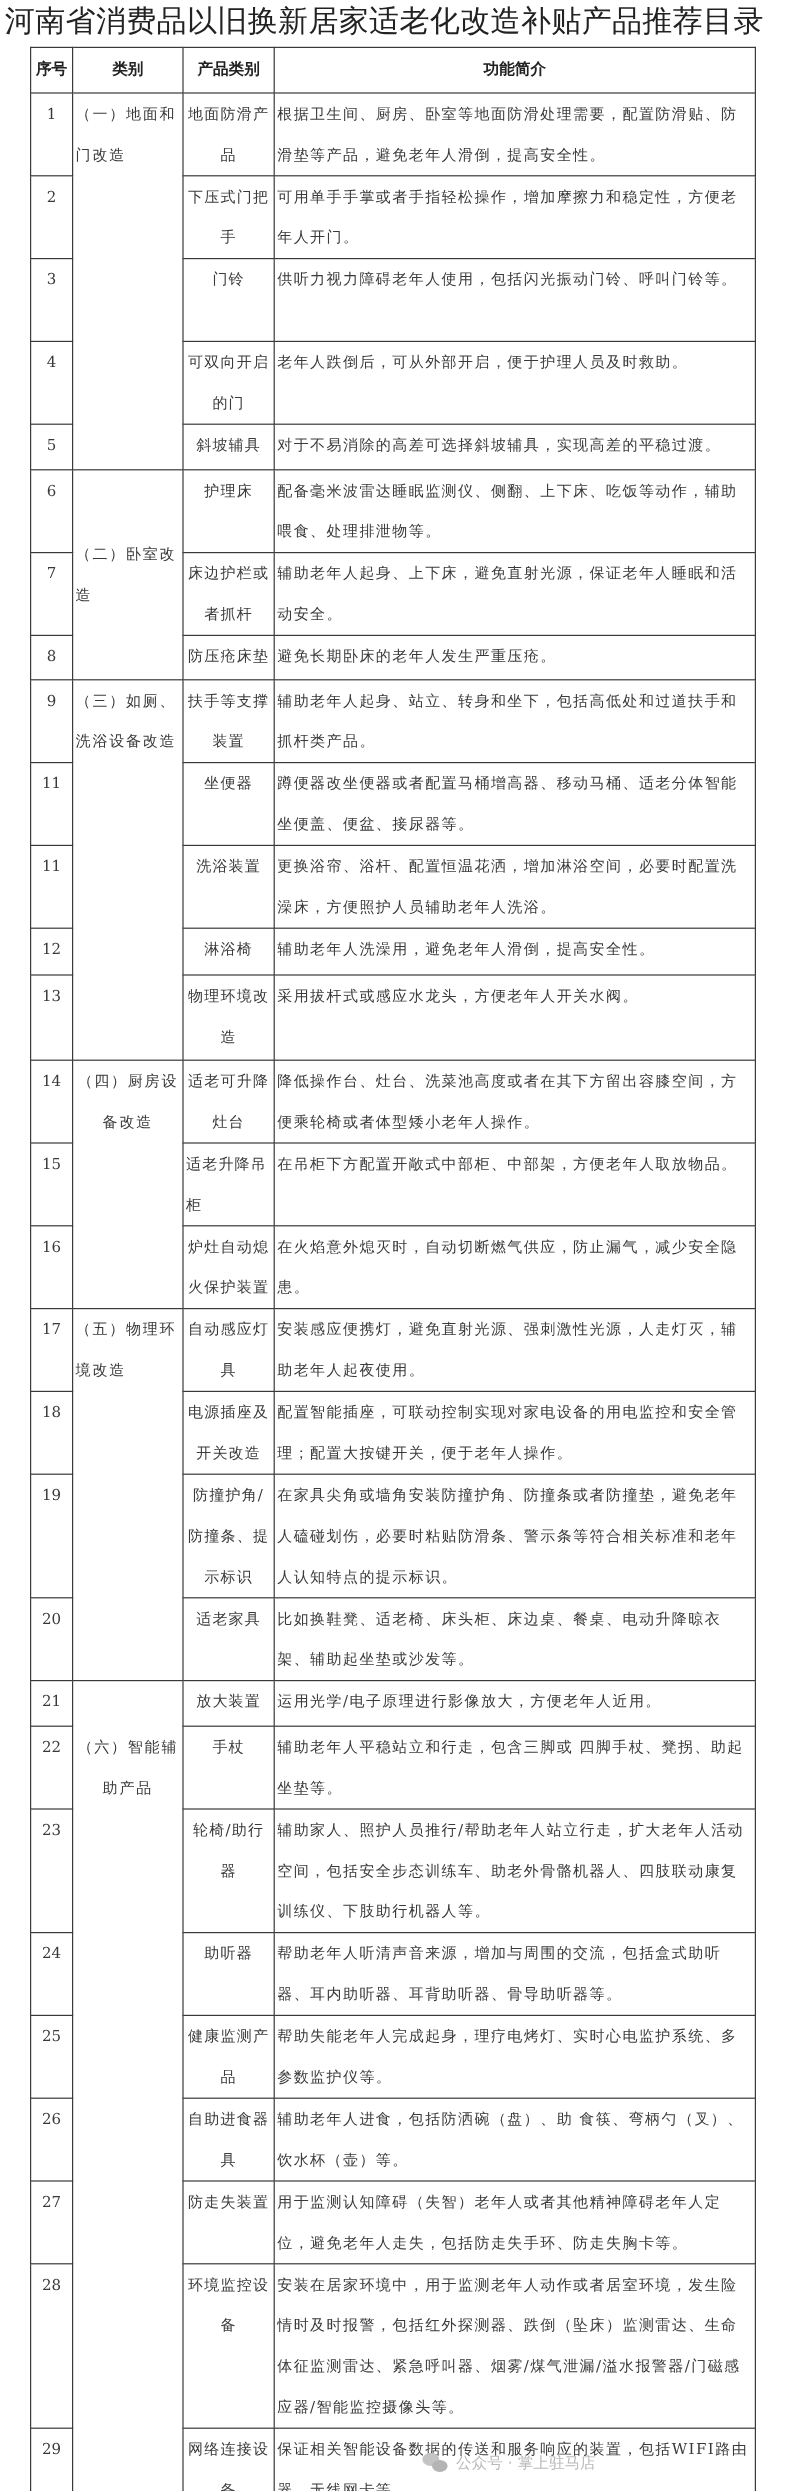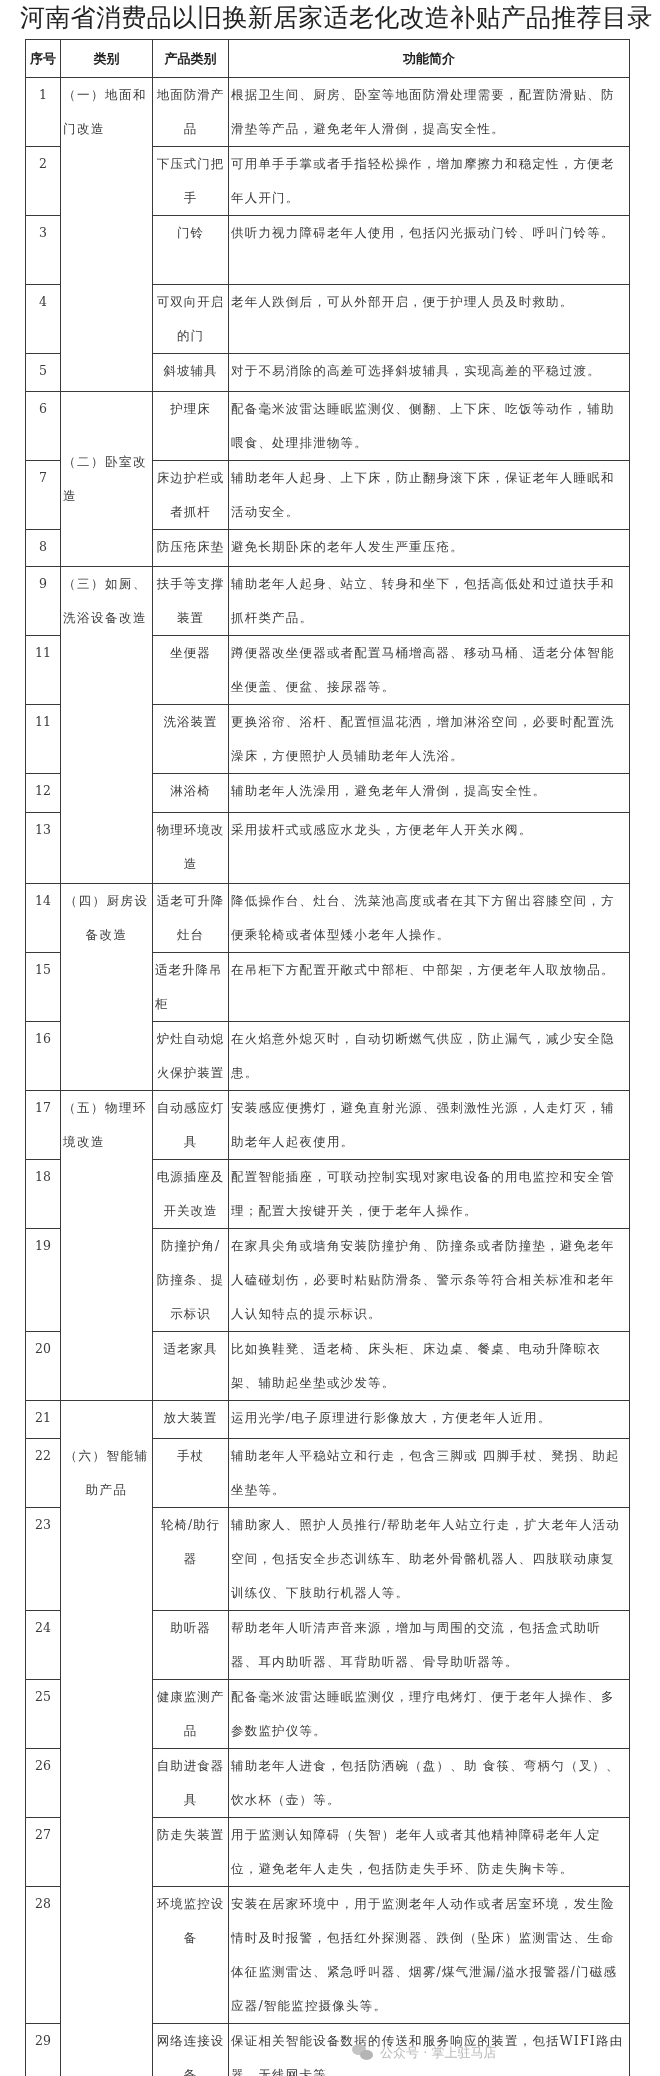--- a/index.html
+++ b/index.html
@@ -1,21 +1,21 @@
 <!DOCTYPE html>
 <html><head>
 <meta charset="utf-8">
 <style>
   html, body { margin:0; padding:0; background:#ffffff; }
   body { width:660px; height:2076px; position:relative; overflow:hidden;
          font-family:"DejaVu Serif","Liberation Serif",serif; color:#333; }
   .title { position:absolute; left:0; top:0; width:660px; height:36px;
            font-family:"DejaVu Sans","Liberation Sans",sans-serif;
            font-size:25px; line-height:36px; letter-spacing:0.3px;
-           white-space:nowrap; color:#222; text-align:left; padding-left:20px; box-sizing:border-box; }
+           white-space:nowrap; color:#222; text-align:left; padding-left:4px; box-sizing:border-box; }
   table.cat { position:absolute; left:25px; top:39px; width:604px;
               border-collapse:collapse; table-layout:fixed; }
   table.cat td, table.cat th { border:1.3px solid #3a3a3a; padding:0 2px; vertical-align:top;
               font-size:12.5px; line-height:34px; font-weight:normal; color:#3a3a3a; overflow:hidden; }
   table.cat th { font-weight:bold; text-align:center; vertical-align:middle; line-height:36px; color:#222; font-size:13px; }
   td.no { text-align:center; font-size:12px; }
   td.cat-cell { text-align:left; letter-spacing:1.5px; }
   td.prod { text-align:center; letter-spacing:1px; }
   td.desc { text-align:left; letter-spacing:1.2px; padding-left:3px; }
   .watermark { position:absolute; left:352px; top:2040px; height:26px; display:flex; align-items:center;
@@ -74,21 +74,21 @@
 
     <tr style="height:68px">
       <td class="no">6</td>
       <td class="cat-cell" rowspan="3" style="vertical-align:middle">（二）卧室改造</td>
       <td class="prod">护理床</td>
       <td class="desc">配备毫米波雷达睡眠监测仪、侧翻、上下床、吃饭等动作，辅助喂食、处理排泄物等。</td>
     </tr>
     <tr style="height:69px">
       <td class="no">7</td>
       <td class="prod">床边护栏或者抓杆</td>
-      <td class="desc">辅助老年人起身、上下床，防止翻身滚下床，保证老年人睡眠和活动安全。</td>
+      <td class="desc">辅助老年人起身、上下床，避免直射光源，保证老年人睡眠和活动安全。</td>
     </tr>
     <tr style="height:37px">
       <td class="no">8</td>
       <td class="prod">防压疮床垫</td>
       <td class="desc">避免长期卧床的老年人发生严重压疮。</td>
     </tr>
 
     <tr style="height:69px">
       <td class="no">9</td>
       <td class="cat-cell" rowspan="5">（三）如厕、洗浴设备改造</td>
@@ -172,21 +172,21 @@
       <td class="desc">辅助家人、照护人员推行/帮助老年人站立行走，扩大老年人活动空间，包括安全步态训练车、助老外骨骼机器人、四肢联动康复训练仪、下肢助行机器人等。</td>
     </tr>
     <tr style="height:68px">
       <td class="no">24</td>
       <td class="prod">助听器</td>
       <td class="desc">帮助老年人听清声音来源，增加与周围的交流，包括盒式助听器、耳内助听器、耳背助听器、骨导助听器等。</td>
     </tr>
     <tr style="height:68px">
       <td class="no">25</td>
       <td class="prod">健康监测产品</td>
-      <td class="desc">配备毫米波雷达睡眠监测仪，理疗电烤灯、便于老年人操作、多参数监护仪等。</td>
+      <td class="desc">帮助失能老年人完成起身，理疗电烤灯、实时心电监护系统、多参数监护仪等。</td>
     </tr>
     <tr style="height:69px">
       <td class="no">26</td>
       <td class="prod">自助进食器具</td>
       <td class="desc">辅助老年人进食，包括防洒碗（盘）、助 食筷、弯柄勺（叉）、饮水杯（壶）等。</td>
     </tr>
     <tr style="height:68px">
       <td class="no">27</td>
       <td class="prod">防走失装置</td>
       <td class="desc">用于监测认知障碍（失智）老年人或者其他精神障碍老年人定位，避免老年人走失，包括防走失手环、防走失胸卡等。</td>

